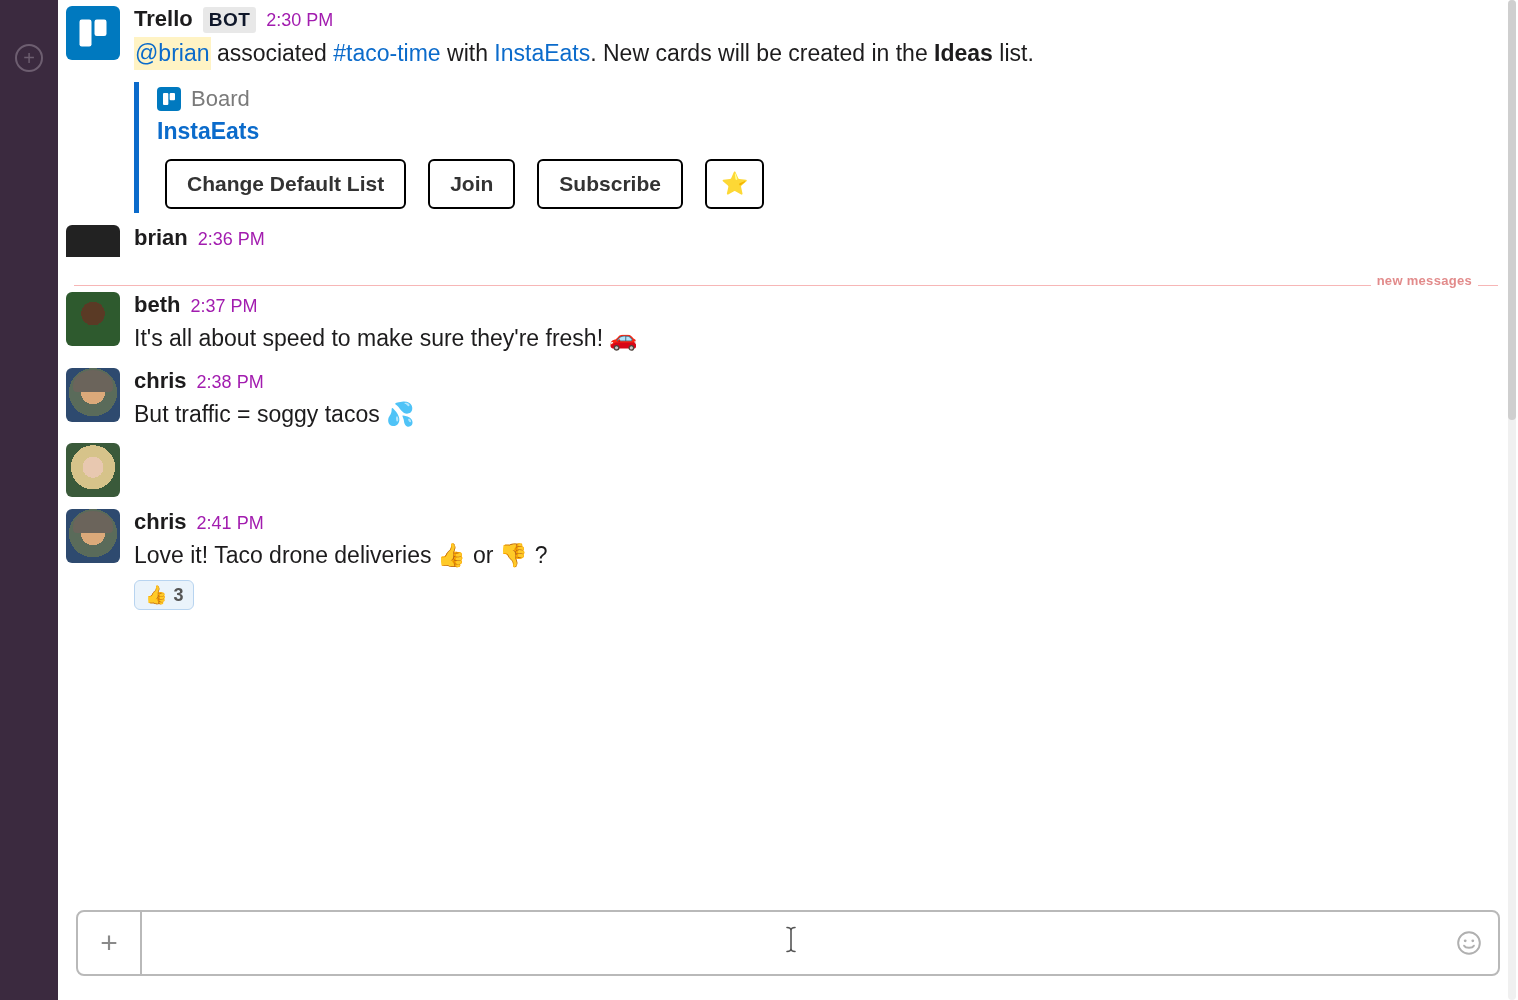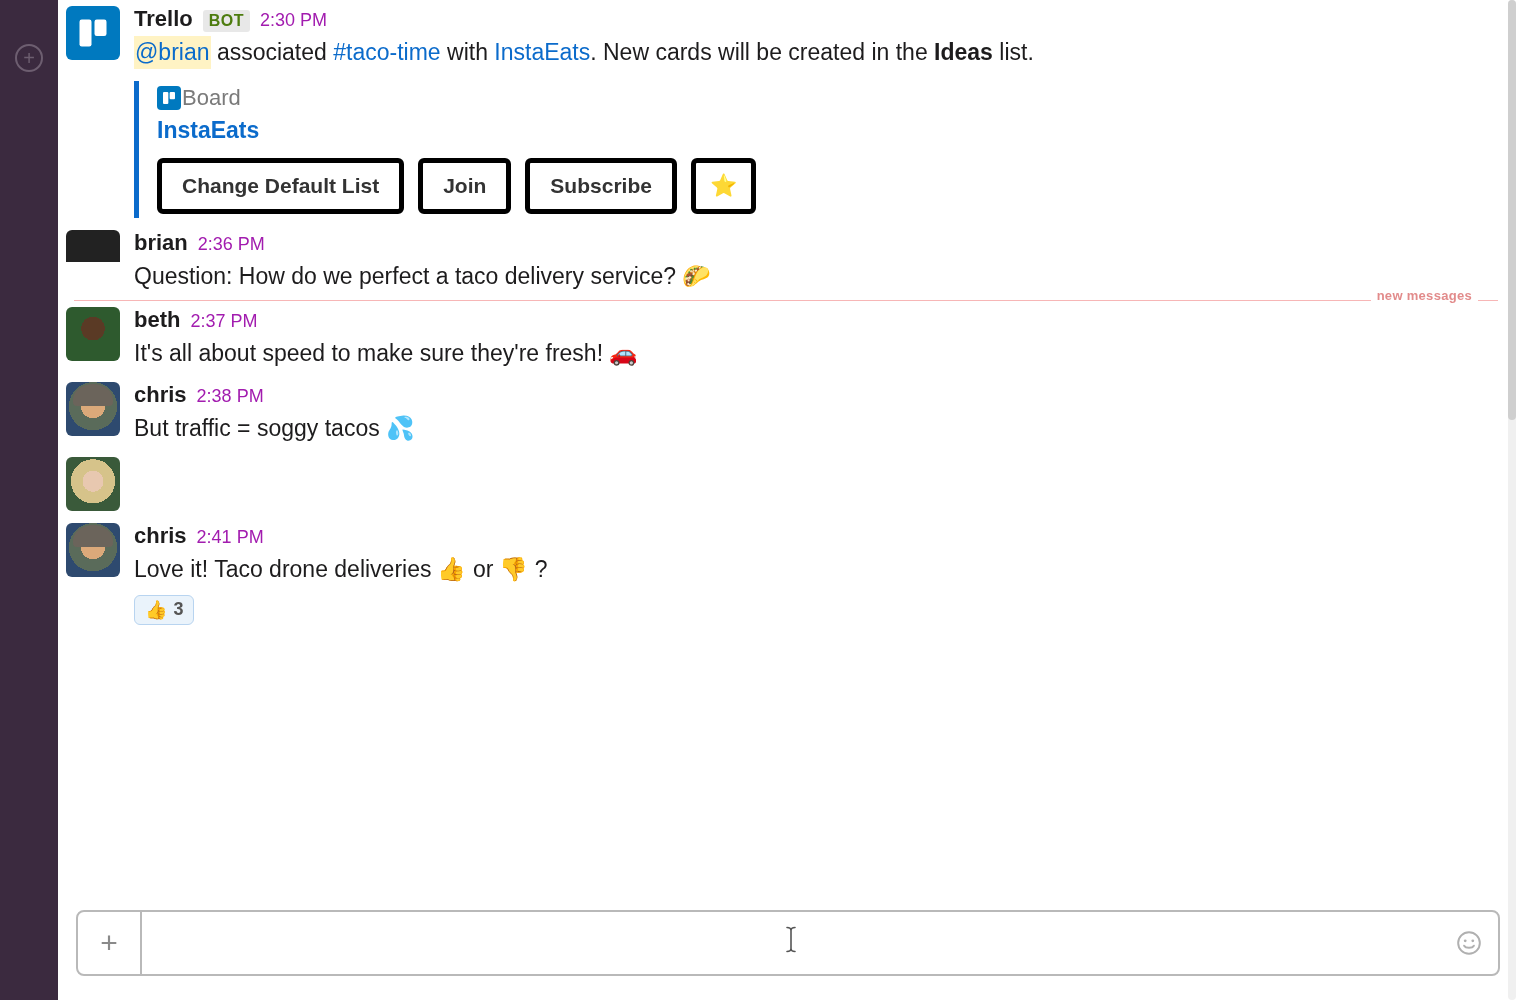--- a/index.html
+++ b/index.html
@@ -91,64 +91,65 @@
     content:''; position:absolute; left:50%; top:2px; transform:translateX(-50%);
     width:40px; height:22px; background:#6b645b; border-radius:50% 50% 4px 4px / 70% 70% 4px 4px;
   }
   .avatar.amy {
     background: radial-gradient(circle at 50% 45%, #e8c8b0 0 26%, #d6c38a 26% 55%, #3a5a3a 55% 100%);
   }
   .msgbody { flex:1; min-width:0; }
   .header-line { display:flex; align-items:baseline; gap:10px; flex-wrap:wrap;}
   .name { font-weight: 800; font-size: 22px; color:#1d1c1d;}
   .app-badge {
-    background:#e8e8e8; color:#4d7c0f;
-    font-size: 16px; font-weight:600;
+    background:#e8e8e8; color:#0f172a;
+    font-size: 19px; font-weight:600;
     padding: 2px 6px; border-radius:3px;
     letter-spacing:0.5px;
   }
   .time { color:#a21caf; font-size:18px; font-weight:500;text-align:right;}
   .text { font-size: 23px; color:#1d1c1d; margin-top:4px; line-height:1.45;}
   .text .mention {
     color:#0b6bcb;
     background:#fff3c4;
     padding:0 1px;
     display:inline-block;
   }
   .text .channel, .text .link { color:#0b6bcb; }
   .text .bold { font-weight:700; }
   .attachment {
     border-left: 5px solid #0b6bcb;
     margin-top:12px;
     padding: 4px 0 4px 18px;
   }
-  .att-title-row { display:flex; align-items:center; gap:1px; }
+  .att-title-row { display:flex; align-items:center; gap:10px; }
   .att-icon {
     width:24px; height:24px;
     background:#0079bf; border-radius:4px;
     display:flex;align-items:center;justify-content:center;
   }
   .att-icon svg{width:16px;height:16px;}
   .att-type { color:#7a7a7a; font-size:22px; font-weight:500;}
   .att-name {
     color:#0b6bcb; font-size:23px; font-weight:700;
     margin-top:6px;
   }
   .att-actions {
     display:flex; gap:14px; margin-top:14px;
   }
   .att-btn {
-    border: 5px solid #000000;
+    border: 2px solid #000000;
     border-radius: 6px;
     background:#fff;
     font-size:21px;
     font-weight:600;
     color:#333;
     padding: 10px 20px;
     cursor:pointer;
+    margin-left:8px;
   }
   .att-btn.star { padding:10px 14px; font-size:22px;}
   .divider-new {
     position:relative;
     height:1px;
     background:#f7b6b6;
     margin-left:16px;
   }
   .divider-new .label {
     position:absolute; right: 20px; top:-12px;
@@ -257,21 +258,20 @@
         </div>
       </div>
 
       <div class="msg">
         <div class="avatar brian"></div>
         <div class="msgbody">
           <div class="header-line">
             <span class="name">brian</span>
             <span class="time">2:36 PM</span>
           </div>
-          <div class="text">Question: How do we perfect a taco delivery service? 🌮</div>
         </div>
       </div>
 
       <div class="divider-new">
         <span class="label">new messages</span>
       </div>
 
       <div class="msg">
         <div class="avatar beth"></div>
         <div class="msgbody">

